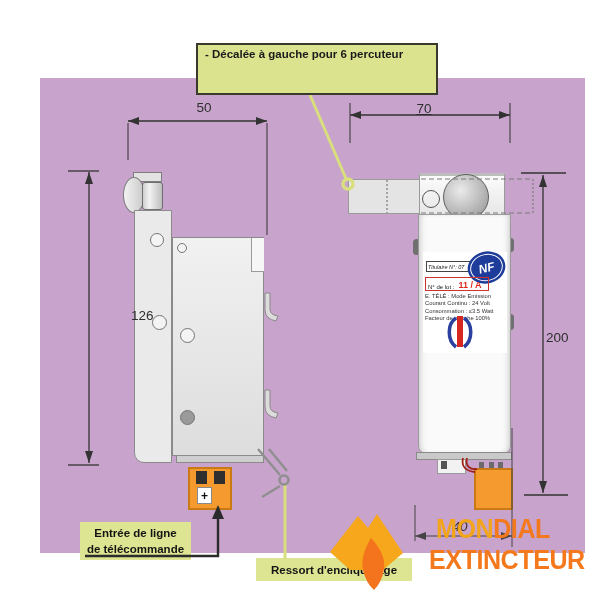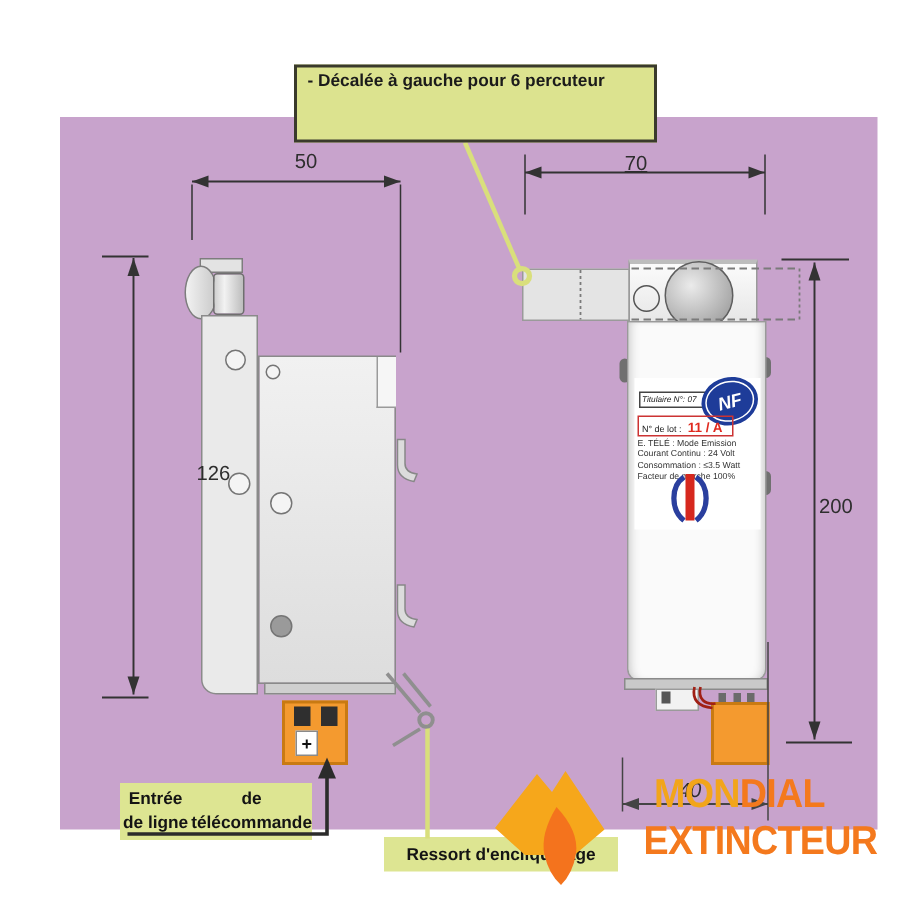--- a/index.html
+++ b/index.html
@@ -7,21 +7,21 @@
          font-family:"Liberation Sans",sans-serif;}
   .abs{position:absolute;}
   #purple{left:40px;top:78px;width:545px;height:475px;background:#c8a3cc;z-index:1;}
   #overlay{left:0;top:0;width:600px;height:600px;z-index:4;pointer-events:none;}
   
   #callout{left:196px;top:43px;width:242px;height:52px;background:#dce38f;border:2px solid #3a3a2c;
            z-index:5;padding:2px 0 0 7px;box-sizing:border-box;}
   #callout div{font-size:11.5px;font-weight:bold;color:#1b1b1b;line-height:15.5px;white-space:nowrap;}
   .greenbox{background:#dde592;color:#141414;font-weight:bold;font-size:11.5px;z-index:3;
             display:flex;align-items:center;justify-content:center;text-align:center;}
-  #entree-label{left:80px;top:522px;width:128px;height:38px;flex-direction:row;line-height:16px;}
+  #entree-label{left:80px;top:522px;width:111px;height:38px;flex-direction:column;line-height:16px;}
   #ressort-label{left:256px;top:558px;width:156px;height:23px;white-space:nowrap;}
   
   .dimnum{font-size:13.5px;color:#2e2e2e;z-index:4;text-align:center;}
   
   .part{box-sizing:border-box;z-index:3;}
   #sv-topbar{left:133px;top:172px;width:29px;height:10px;background:#e3e3e3;border:1px solid #7d7d7d;}
   #sv-disc{left:123px;top:177px;width:22px;height:36px;border-radius:50%;border:1px solid #7d7d7d;
            background:linear-gradient(90deg,#f2f2f2,#c9c9c9);}
   #sv-bolt{left:142px;top:182px;width:21px;height:28px;border-radius:3px;border:1px solid #6f6f6f;
            background:linear-gradient(90deg,#cfcfcf,#f2f2f2 35%,#bdbdbd);}

